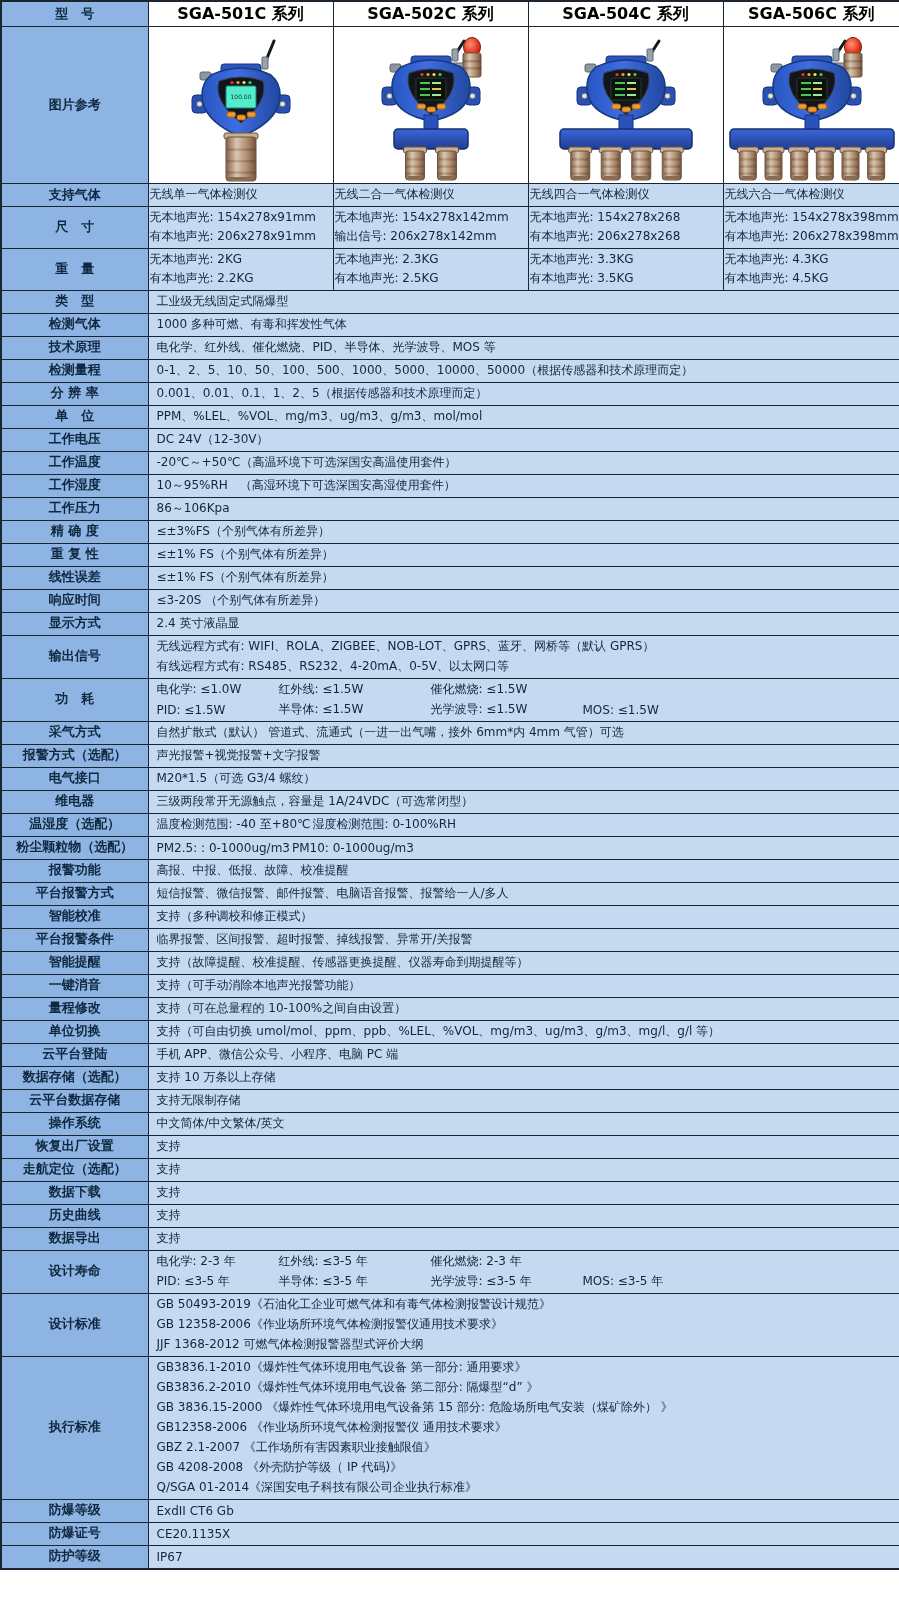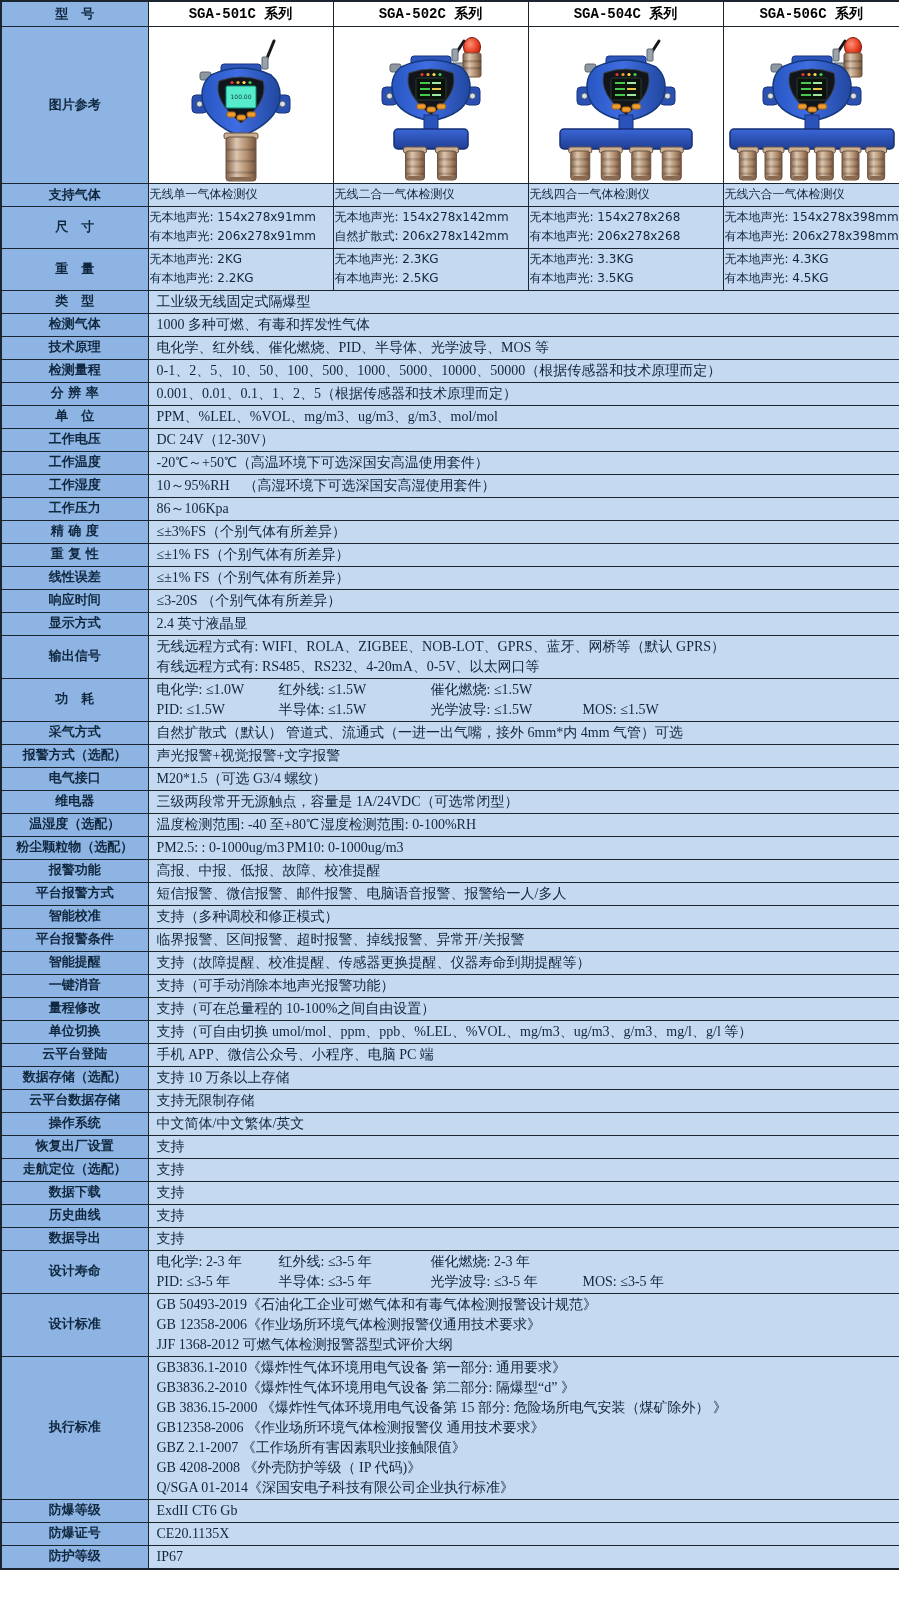--- a/index.html
+++ b/index.html
@@ -7,26 +7,26 @@
     --labelBg:#8DB4E2;
     --valueBg:#C5D9F1;
     --text:#10273f;
   }
   html,body{margin:0;padding:0;background:#fff;}
   body{width:899px;font-family:"DejaVu Sans",sans-serif;}
   table{border-collapse:collapse;width:899px;table-layout:fixed;border:2px solid var(--border);}
   th,td{border:1px solid var(--border);padding:0;overflow:hidden;}
   th.lbl{background:var(--labelBg);font-size:13px;font-weight:bold;color:var(--text);
          text-align:center;padding:1px 2px;line-height:1.25;}
-  th.model{background:#ffffff;font-size:14px;font-weight:bold;color:#000;height:24px;font-family:Liberation Mono, monospace;}
+  th.model{background:#ffffff;font-size:16px;font-weight:bold;color:#000;height:24px;}
   td.imgc{background:#ffffff;height:156px;text-align:center;vertical-align:bottom;}
   td.imgc svg{display:block;margin:0 auto;}
   td.cmp{background:var(--valueBg);font-size:12px;color:var(--text);padding:1px 1px;}
   .cline{height:19.5px;line-height:19.5px;white-space:nowrap;}
-  td.spec{background:var(--valueBg);font-size:14px;color:var(--text);padding:1px 8px;font-family:Liberation Serif, serif;}
+  td.spec{background:var(--valueBg);font-size:12px;color:var(--text);padding:1px 8px;}
   .line{height:20px;display:flex;align-items:center;white-space:nowrap;}
   .seg{display:inline-block;min-width:150px;padding-right:2px;}
   .seg:first-child{min-width:120px;}
 </style>
 </head>
 <body>
 
 <table>
   <colgroup>
     <col style="width:147px">
@@ -405,21 +405,21 @@
         </td>
       </tr>
       <tr>
         <th class="lbl">尺　寸</th>
         <td class="cmp">
           <div class="cline">无本地声光: 154x278x91mm</div>
           <div class="cline">有本地声光: 206x278x91mm</div>
         </td>
         <td class="cmp">
           <div class="cline">无本地声光: 154x278x142mm</div>
-          <div class="cline">自然扩散式: 206x278x142mm</div>
+          <div class="cline">输出信号: 206x278x142mm</div>
         </td>
         <td class="cmp">
           <div class="cline">无本地声光: 154x278x268</div>
           <div class="cline">有本地声光: 206x278x268</div>
         </td>
         <td class="cmp">
           <div class="cline">无本地声光: 154x278x398mm</div>
           <div class="cline">有本地声光: 206x278x398mm</div>
         </td>
       </tr>

